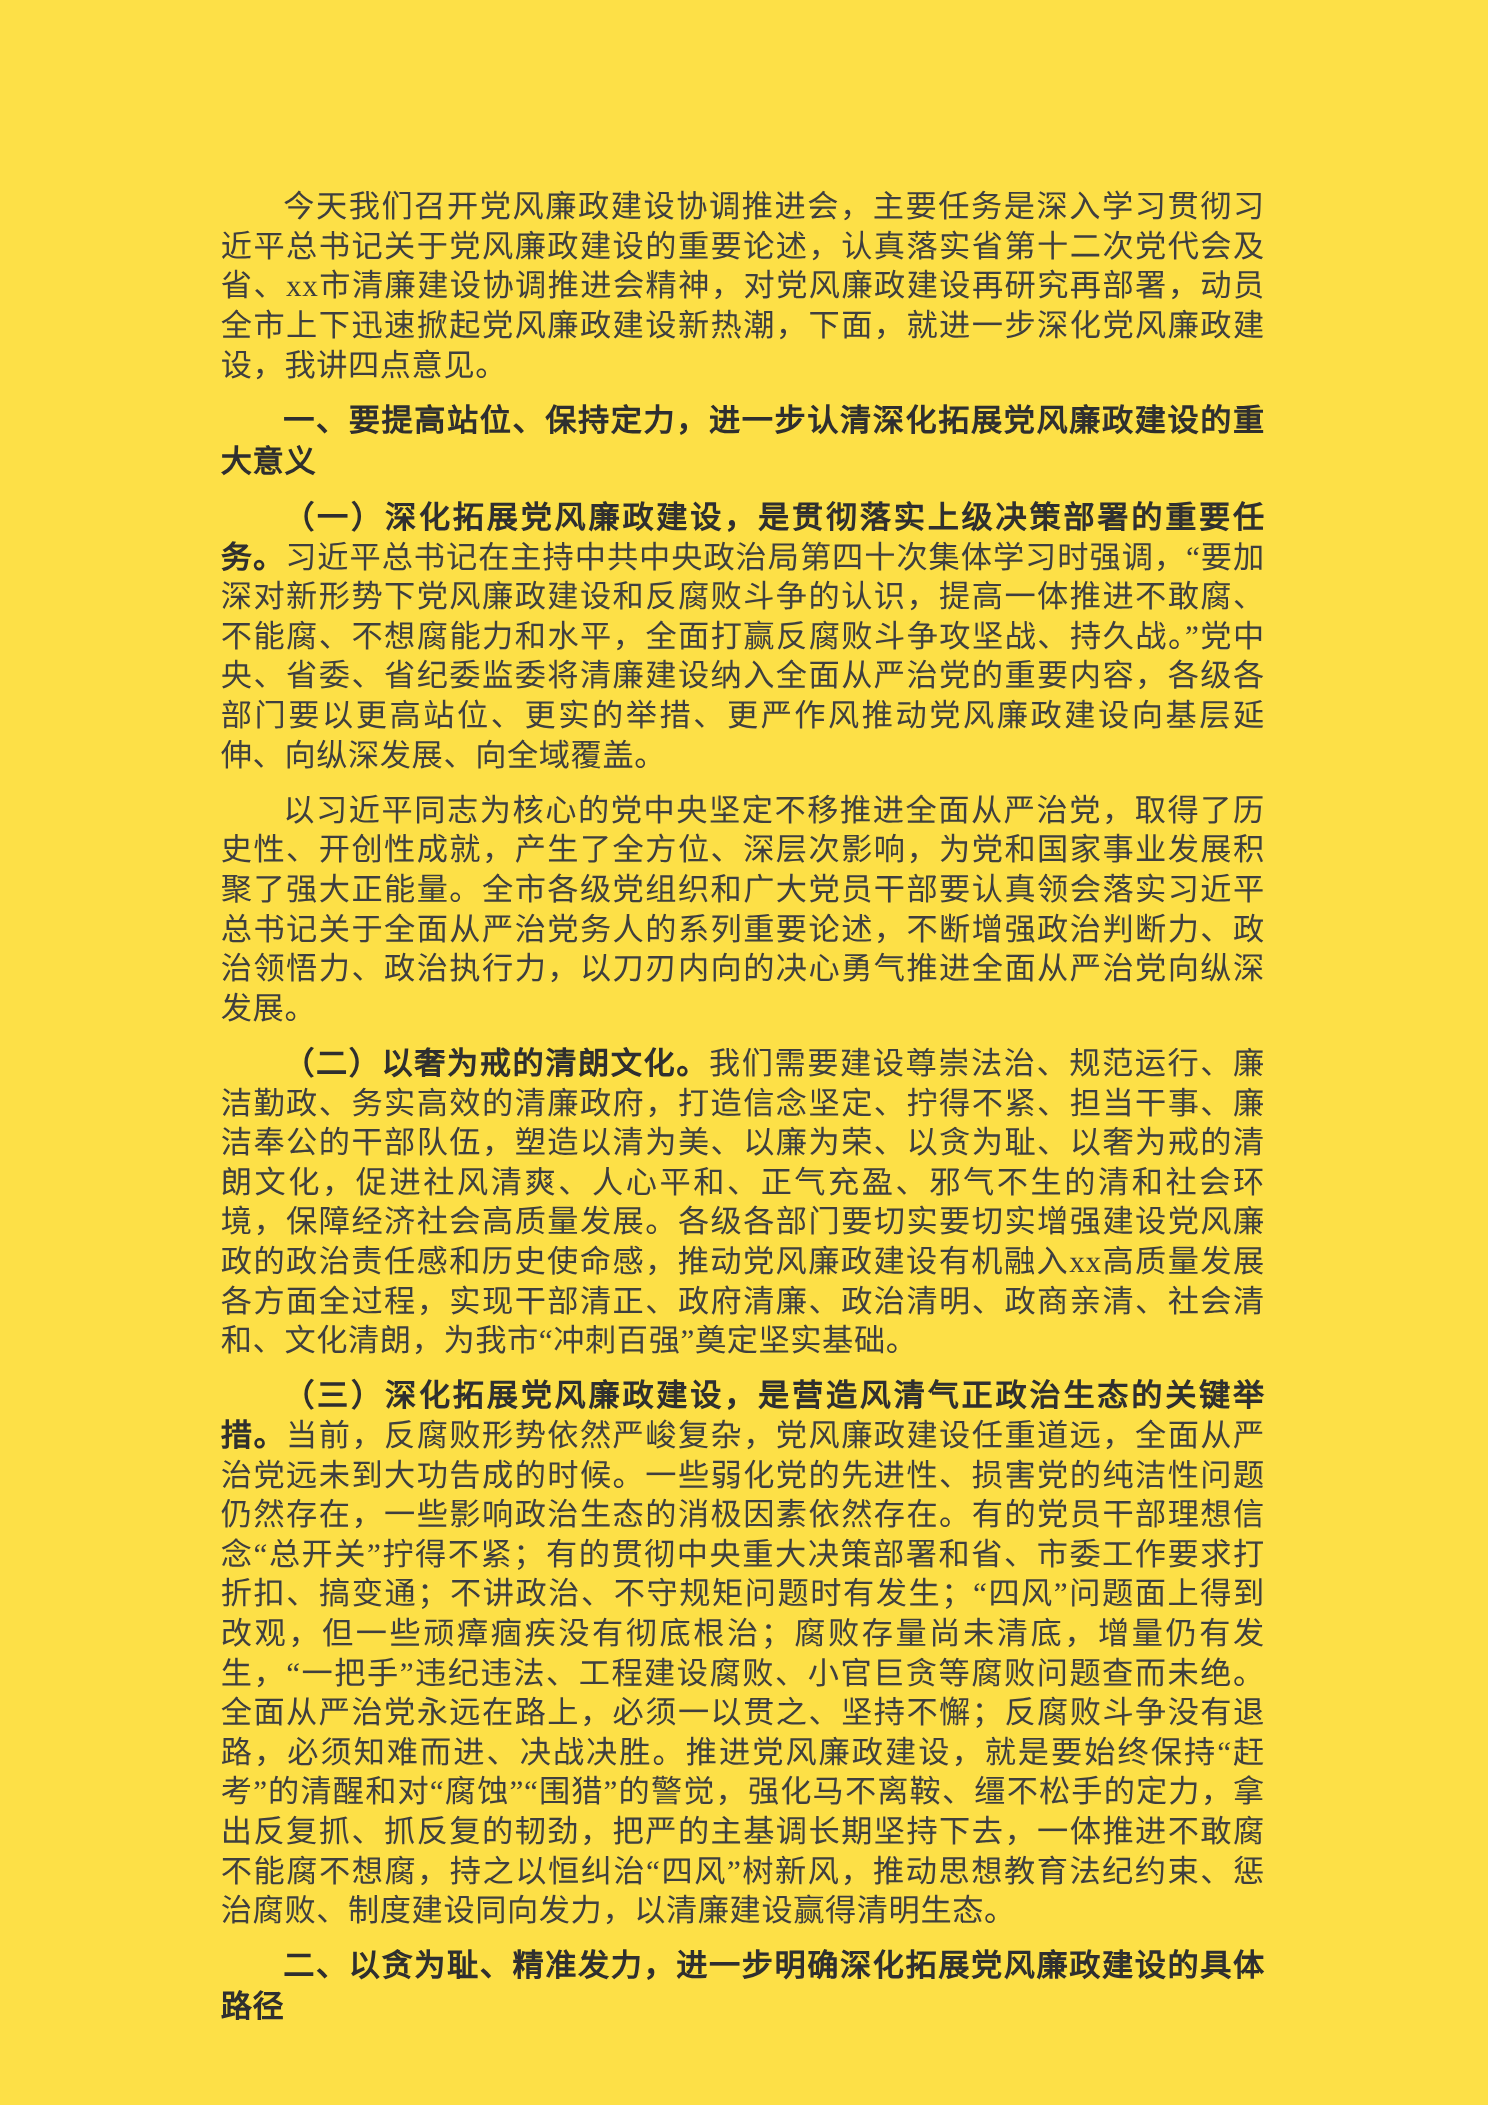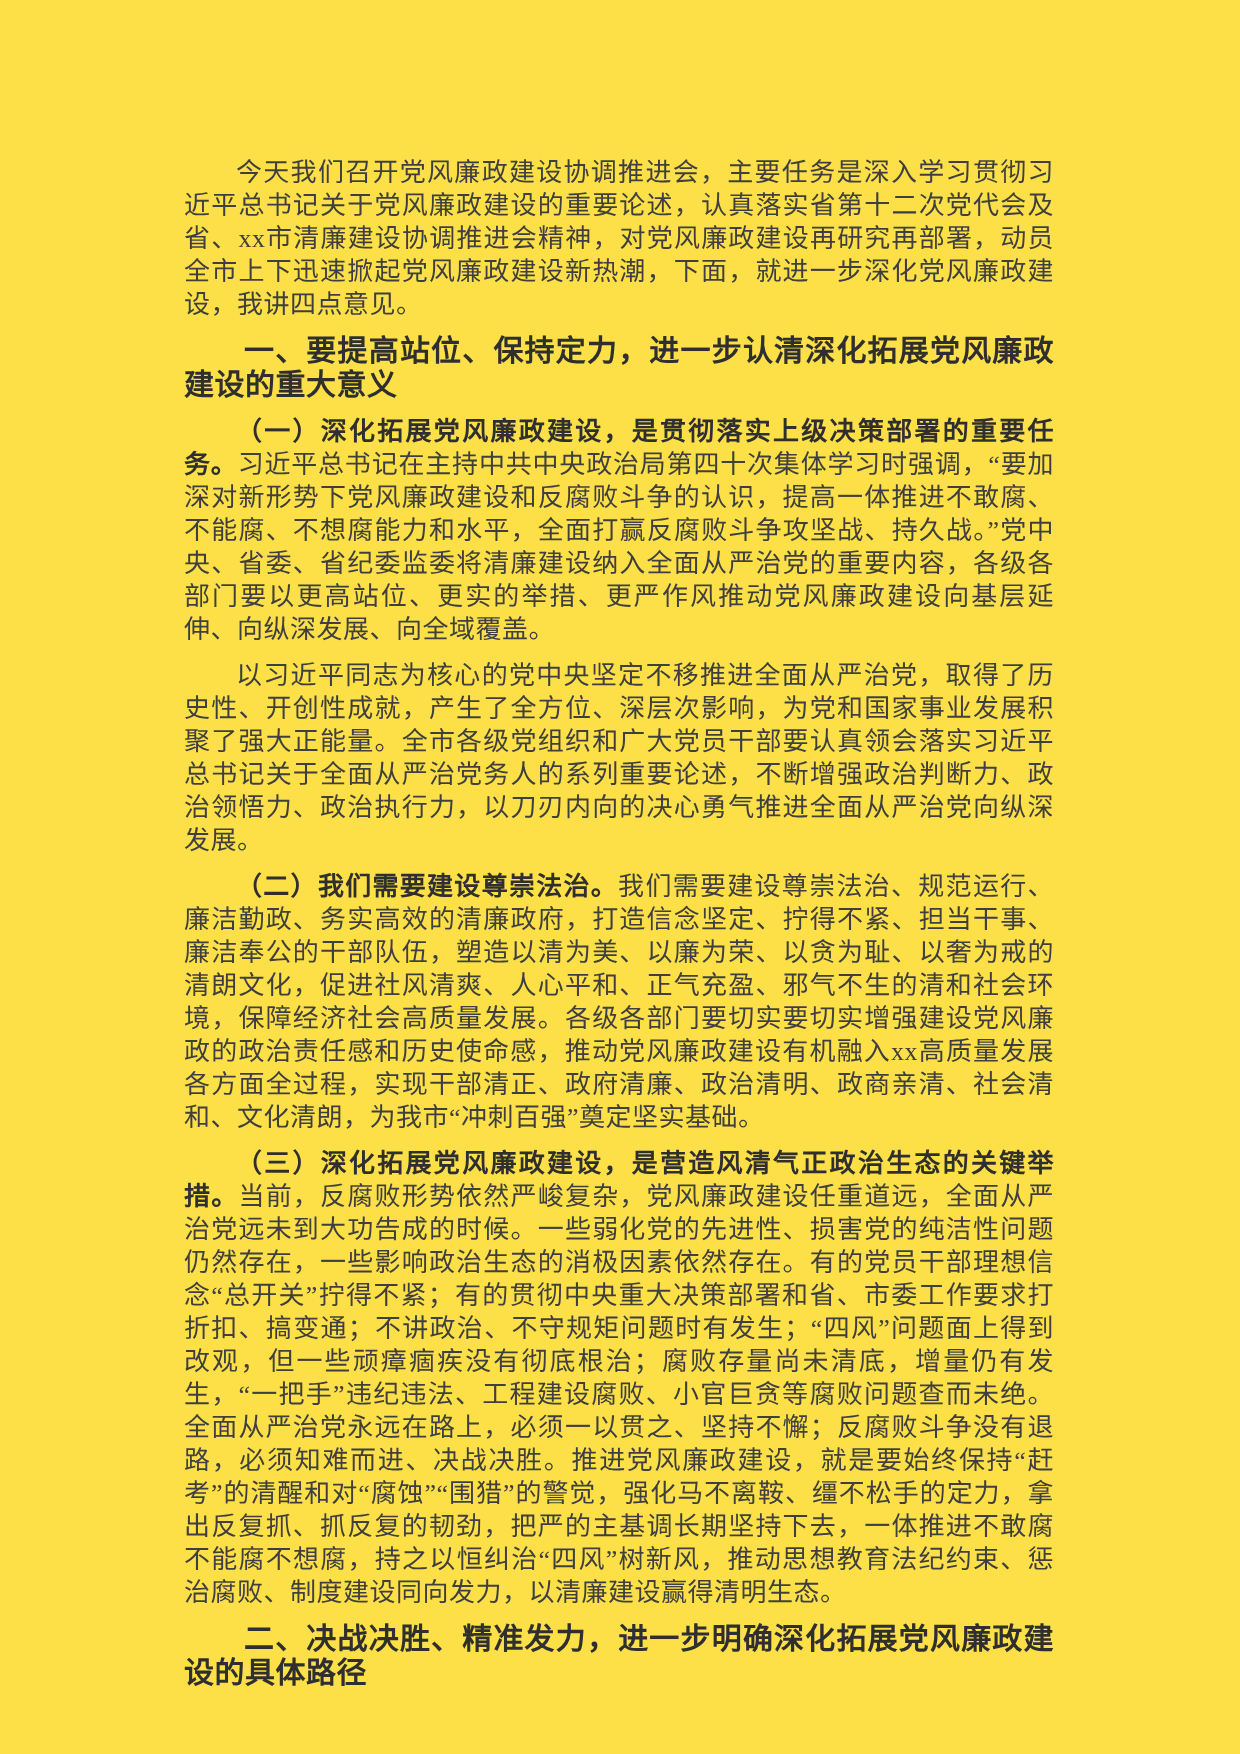--- a/index.html
+++ b/index.html
@@ -25,21 +25,21 @@
     font-size: 26px;
     line-height: 33px;
     color: #3f3f3f;
     text-align: justify;
     text-justify: inter-ideograph;
     text-indent: 2em;
     letter-spacing: 0.5px;
   }
   .heading {
     margin: 0 0 13px 0;
-    font-size: 30px;
+    font-size: 26px;
     line-height: 34px;
     font-weight: bold;
     color: #2f2f2f;
     text-align: justify;
     text-justify: inter-ideograph;
     text-indent: 2em;
     letter-spacing: 0.5px;
   }
   .lead-bold {
     font-weight: bold;
@@ -53,20 +53,20 @@
   <div class="doc-body">
 
     <p class="para"><span>今天我们召开党风廉政建设协调推进会，主要任务是深入学习贯彻习近平总书记关于党风廉政建设的重要论述，认真落实省第十二次党代会及省、xx市清廉建设协调推进会精神，对党风廉政建设再研究再部署，动员全市上下迅速掀起党风廉政建设新热潮，下面，就进一步深化党风廉政建设，我讲四点意见。</span></p>
 
     <h2 class="heading">一、要提高站位、保持定力，进一步认清深化拓展党风廉政建设的重大意义</h2>
 
     <p class="para"><strong class="lead-bold">（一）深化拓展党风廉政建设，是贯彻落实上级决策部署的重要任务。</strong><span>习近平总书记在主持中共中央政治局第四十次集体学习时强调，“要加深对新形势下党风廉政建设和反腐败斗争的认识，提高一体推进不敢腐、不能腐、不想腐能力和水平，全面打赢反腐败斗争攻坚战、持久战。”党中央、省委、省纪委监委将清廉建设纳入全面从严治党的重要内容，各级各部门要以更高站位、更实的举措、更严作风推动党风廉政建设向基层延伸、向纵深发展、向全域覆盖。</span></p>
 
     <p class="para"><span>以习近平同志为核心的党中央坚定不移推进全面从严治党，取得了历史性、开创性成就，产生了全方位、深层次影响，为党和国家事业发展积聚了强大正能量。全市各级党组织和广大党员干部要认真领会落实习近平总书记关于全面从严治党务人的系列重要论述，不断增强政治判断力、政治领悟力、政治执行力，以刀刃内向的决心勇气推进全面从严治党向纵深发展。</span></p>
 
-    <p class="para"><strong class="lead-bold">（二）我们需要建设尊崇法治。</strong><span>我们需要建设尊崇法治、规范运行、廉洁勤政、务实高效的清廉政府，打造信念坚定、拧得不紧、担当干事、廉洁奉公的干部队伍，塑造以清为美、以廉为荣、以贪为耻、以奢为戒的清朗文化，促进社风清爽、人心平和、正气充盈、邪气不生的清和社会环境，保障经济社会高质量发展。各级各部门要切实要切实增强建设党风廉政的政治责任感和历史使命感，推动党风廉政建设有机融入xx高质量发展各方面全过程，实现干部清正、政府清廉、政治清明、政商亲清、社会清和、文化清朗，为我市“冲刺百强”奠定坚实基础。</span></p>
+    <p class="para"><strong class="lead-bold">（二）以奢为戒的清朗文化。</strong><span>我们需要建设尊崇法治、规范运行、廉洁勤政、务实高效的清廉政府，打造信念坚定、拧得不紧、担当干事、廉洁奉公的干部队伍，塑造以清为美、以廉为荣、以贪为耻、以奢为戒的清朗文化，促进社风清爽、人心平和、正气充盈、邪气不生的清和社会环境，保障经济社会高质量发展。各级各部门要切实要切实增强建设党风廉政的政治责任感和历史使命感，推动党风廉政建设有机融入xx高质量发展各方面全过程，实现干部清正、政府清廉、政治清明、政商亲清、社会清和、文化清朗，为我市“冲刺百强”奠定坚实基础。</span></p>
 
     <p class="para"><strong class="lead-bold">（三）深化拓展党风廉政建设，是营造风清气正政治生态的关键举措。</strong><span>当前，反腐败形势依然严峻复杂，党风廉政建设任重道远，全面从严治党远未到大功告成的时候。一些弱化党的先进性、损害党的纯洁性问题仍然存在，一些影响政治生态的消极因素依然存在。有的党员干部理想信念“总开关”拧得不紧；有的贯彻中央重大决策部署和省、市委工作要求打折扣、搞变通；不讲政治、不守规矩问题时有发生；“四风”问题面上得到改观，但一些顽瘴痼疾没有彻底根治；腐败存量尚未清底，增量仍有发生，“一把手”违纪违法、工程建设腐败、小官巨贪等腐败问题查而未绝。全面从严治党永远在路上，必须一以贯之、坚持不懈；反腐败斗争没有退路，必须知难而进、决战决胜。推进党风廉政建设，就是要始终保持“赶考”的清醒和对“腐蚀”“围猎”的警觉，强化马不离鞍、缰不松手的定力，拿出反复抓、抓反复的韧劲，把严的主基调长期坚持下去，一体推进不敢腐不能腐不想腐，持之以恒纠治“四风”树新风，推动思想教育法纪约束、惩治腐败、制度建设同向发力，以清廉建设赢得清明生态。</span></p>
 
-    <h2 class="heading">二、决战决胜、精准发力，进一步明确深化拓展党风廉政建设的具体路径</h2>
+    <h2 class="heading">二、以贪为耻、精准发力，进一步明确深化拓展党风廉政建设的具体路径</h2>
 
   </div>
 </div>
 
 </body></html>

